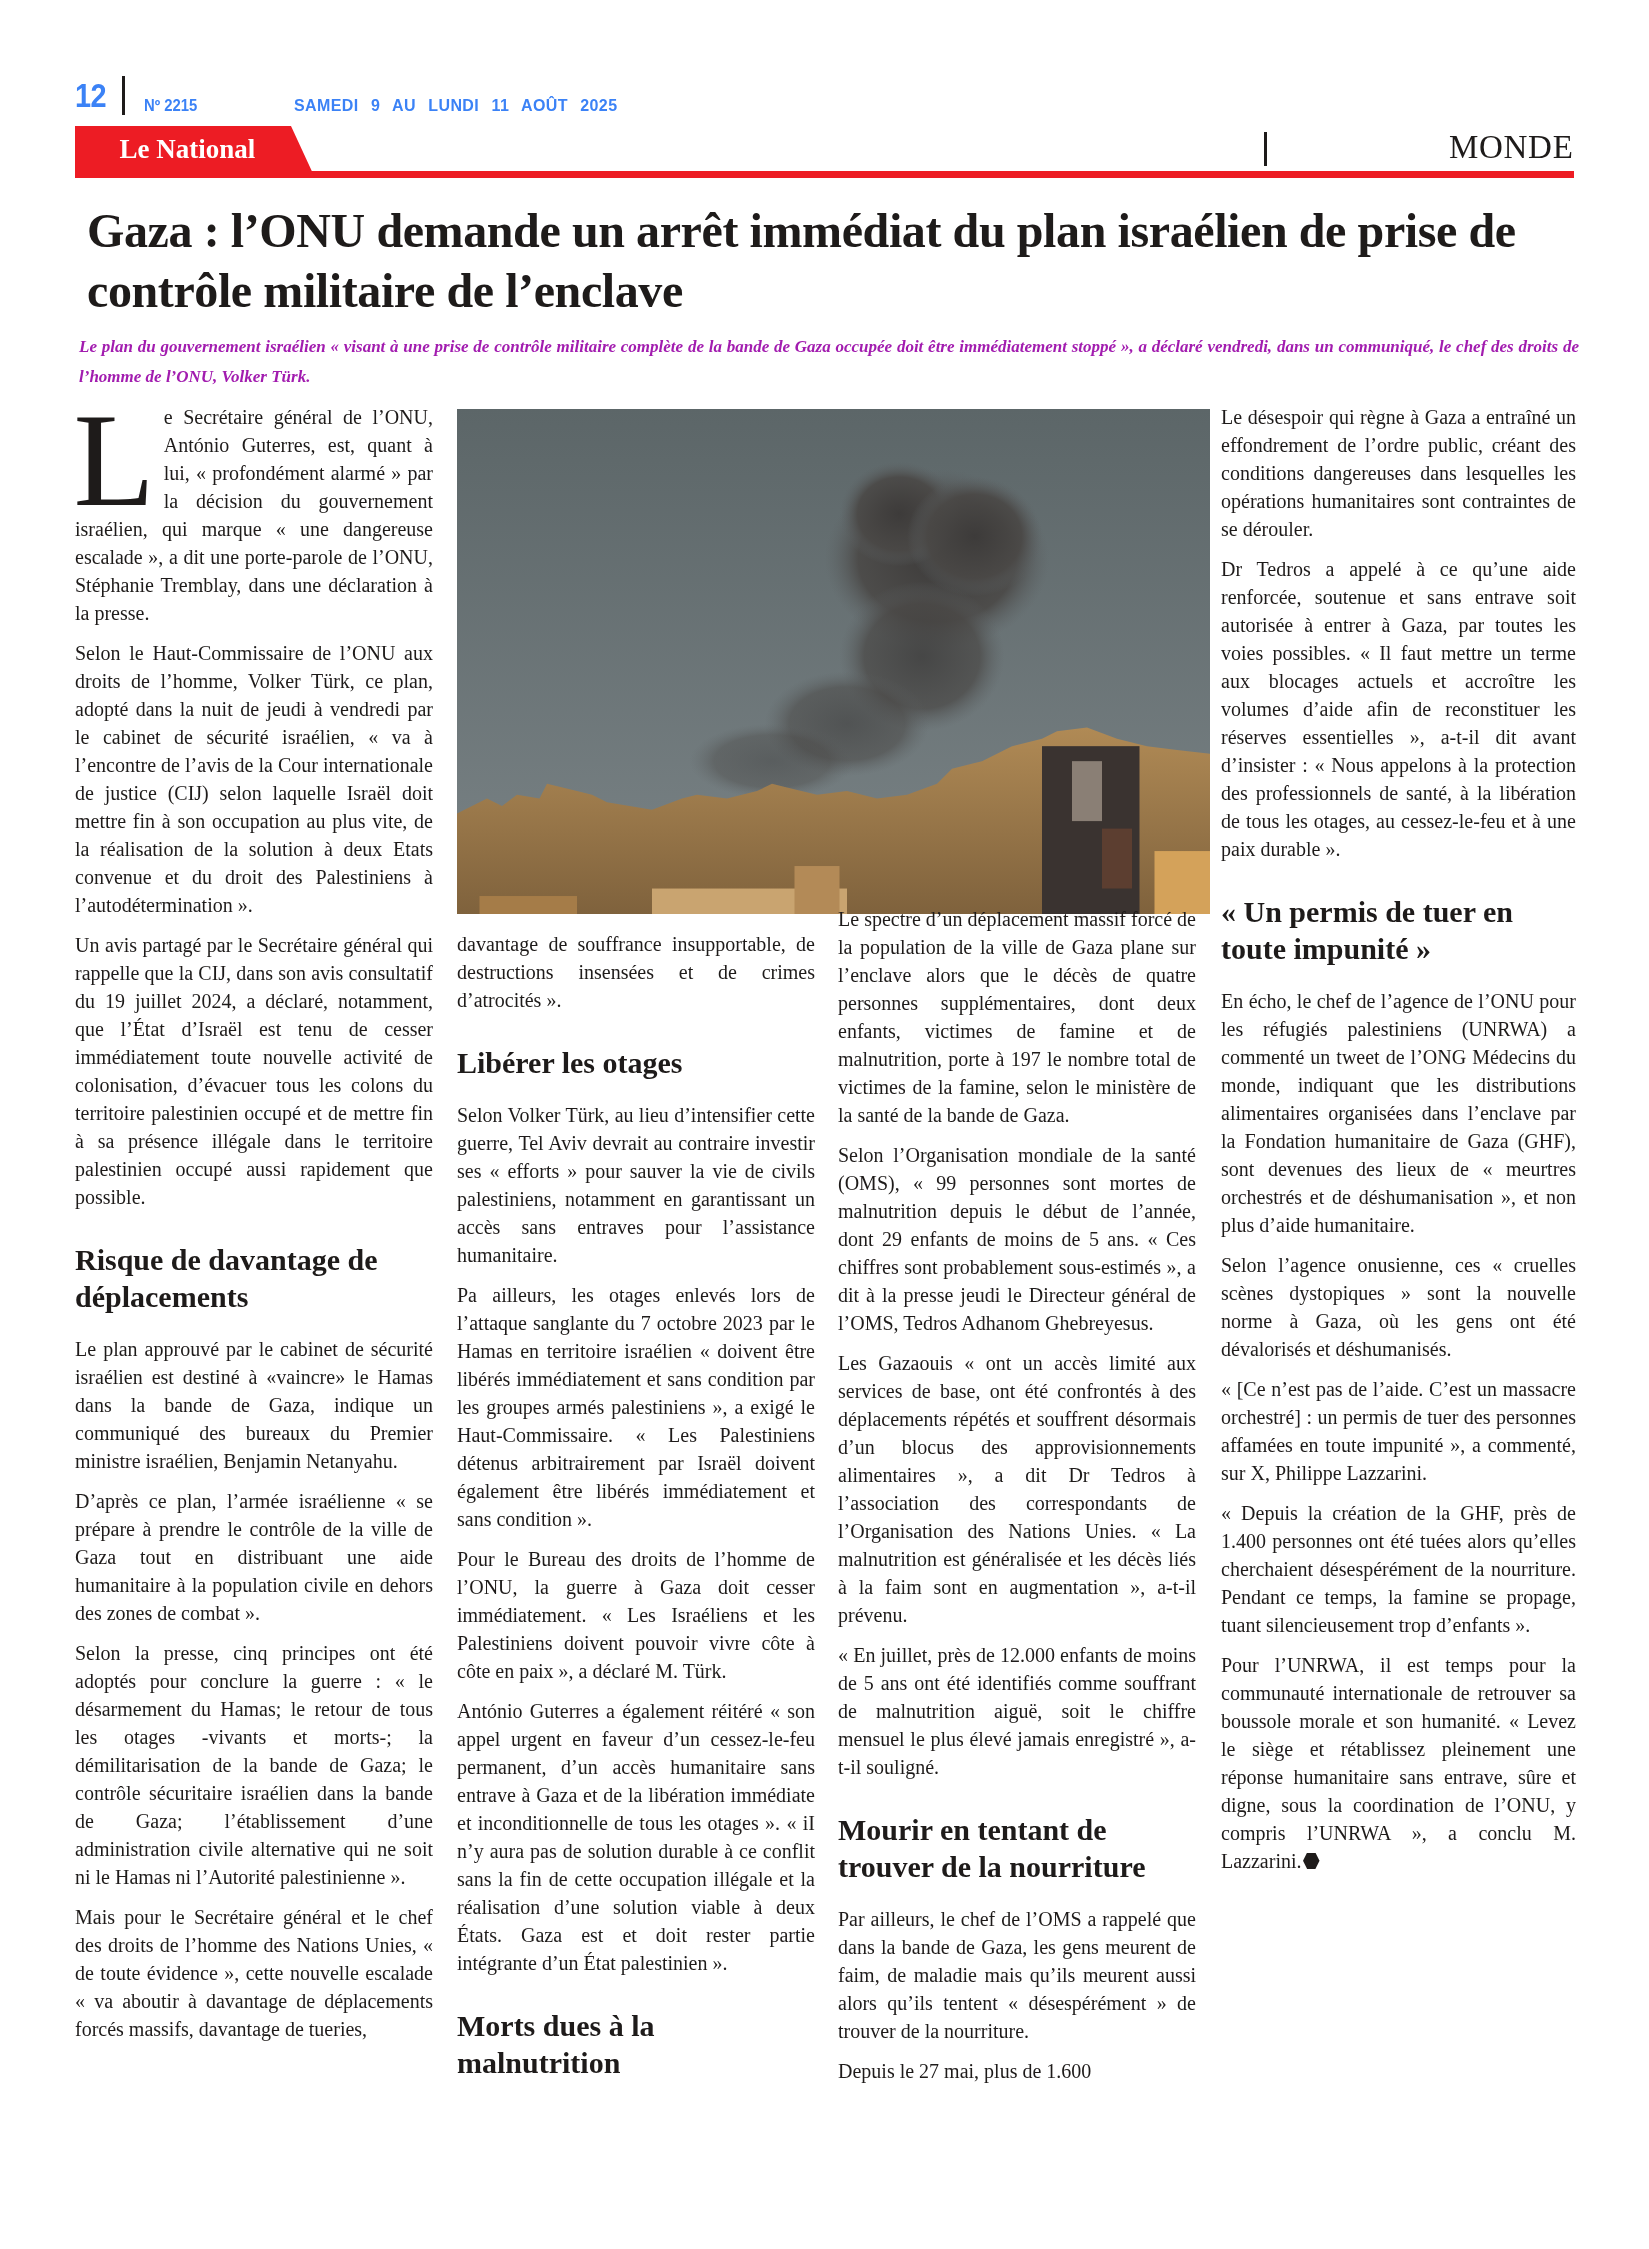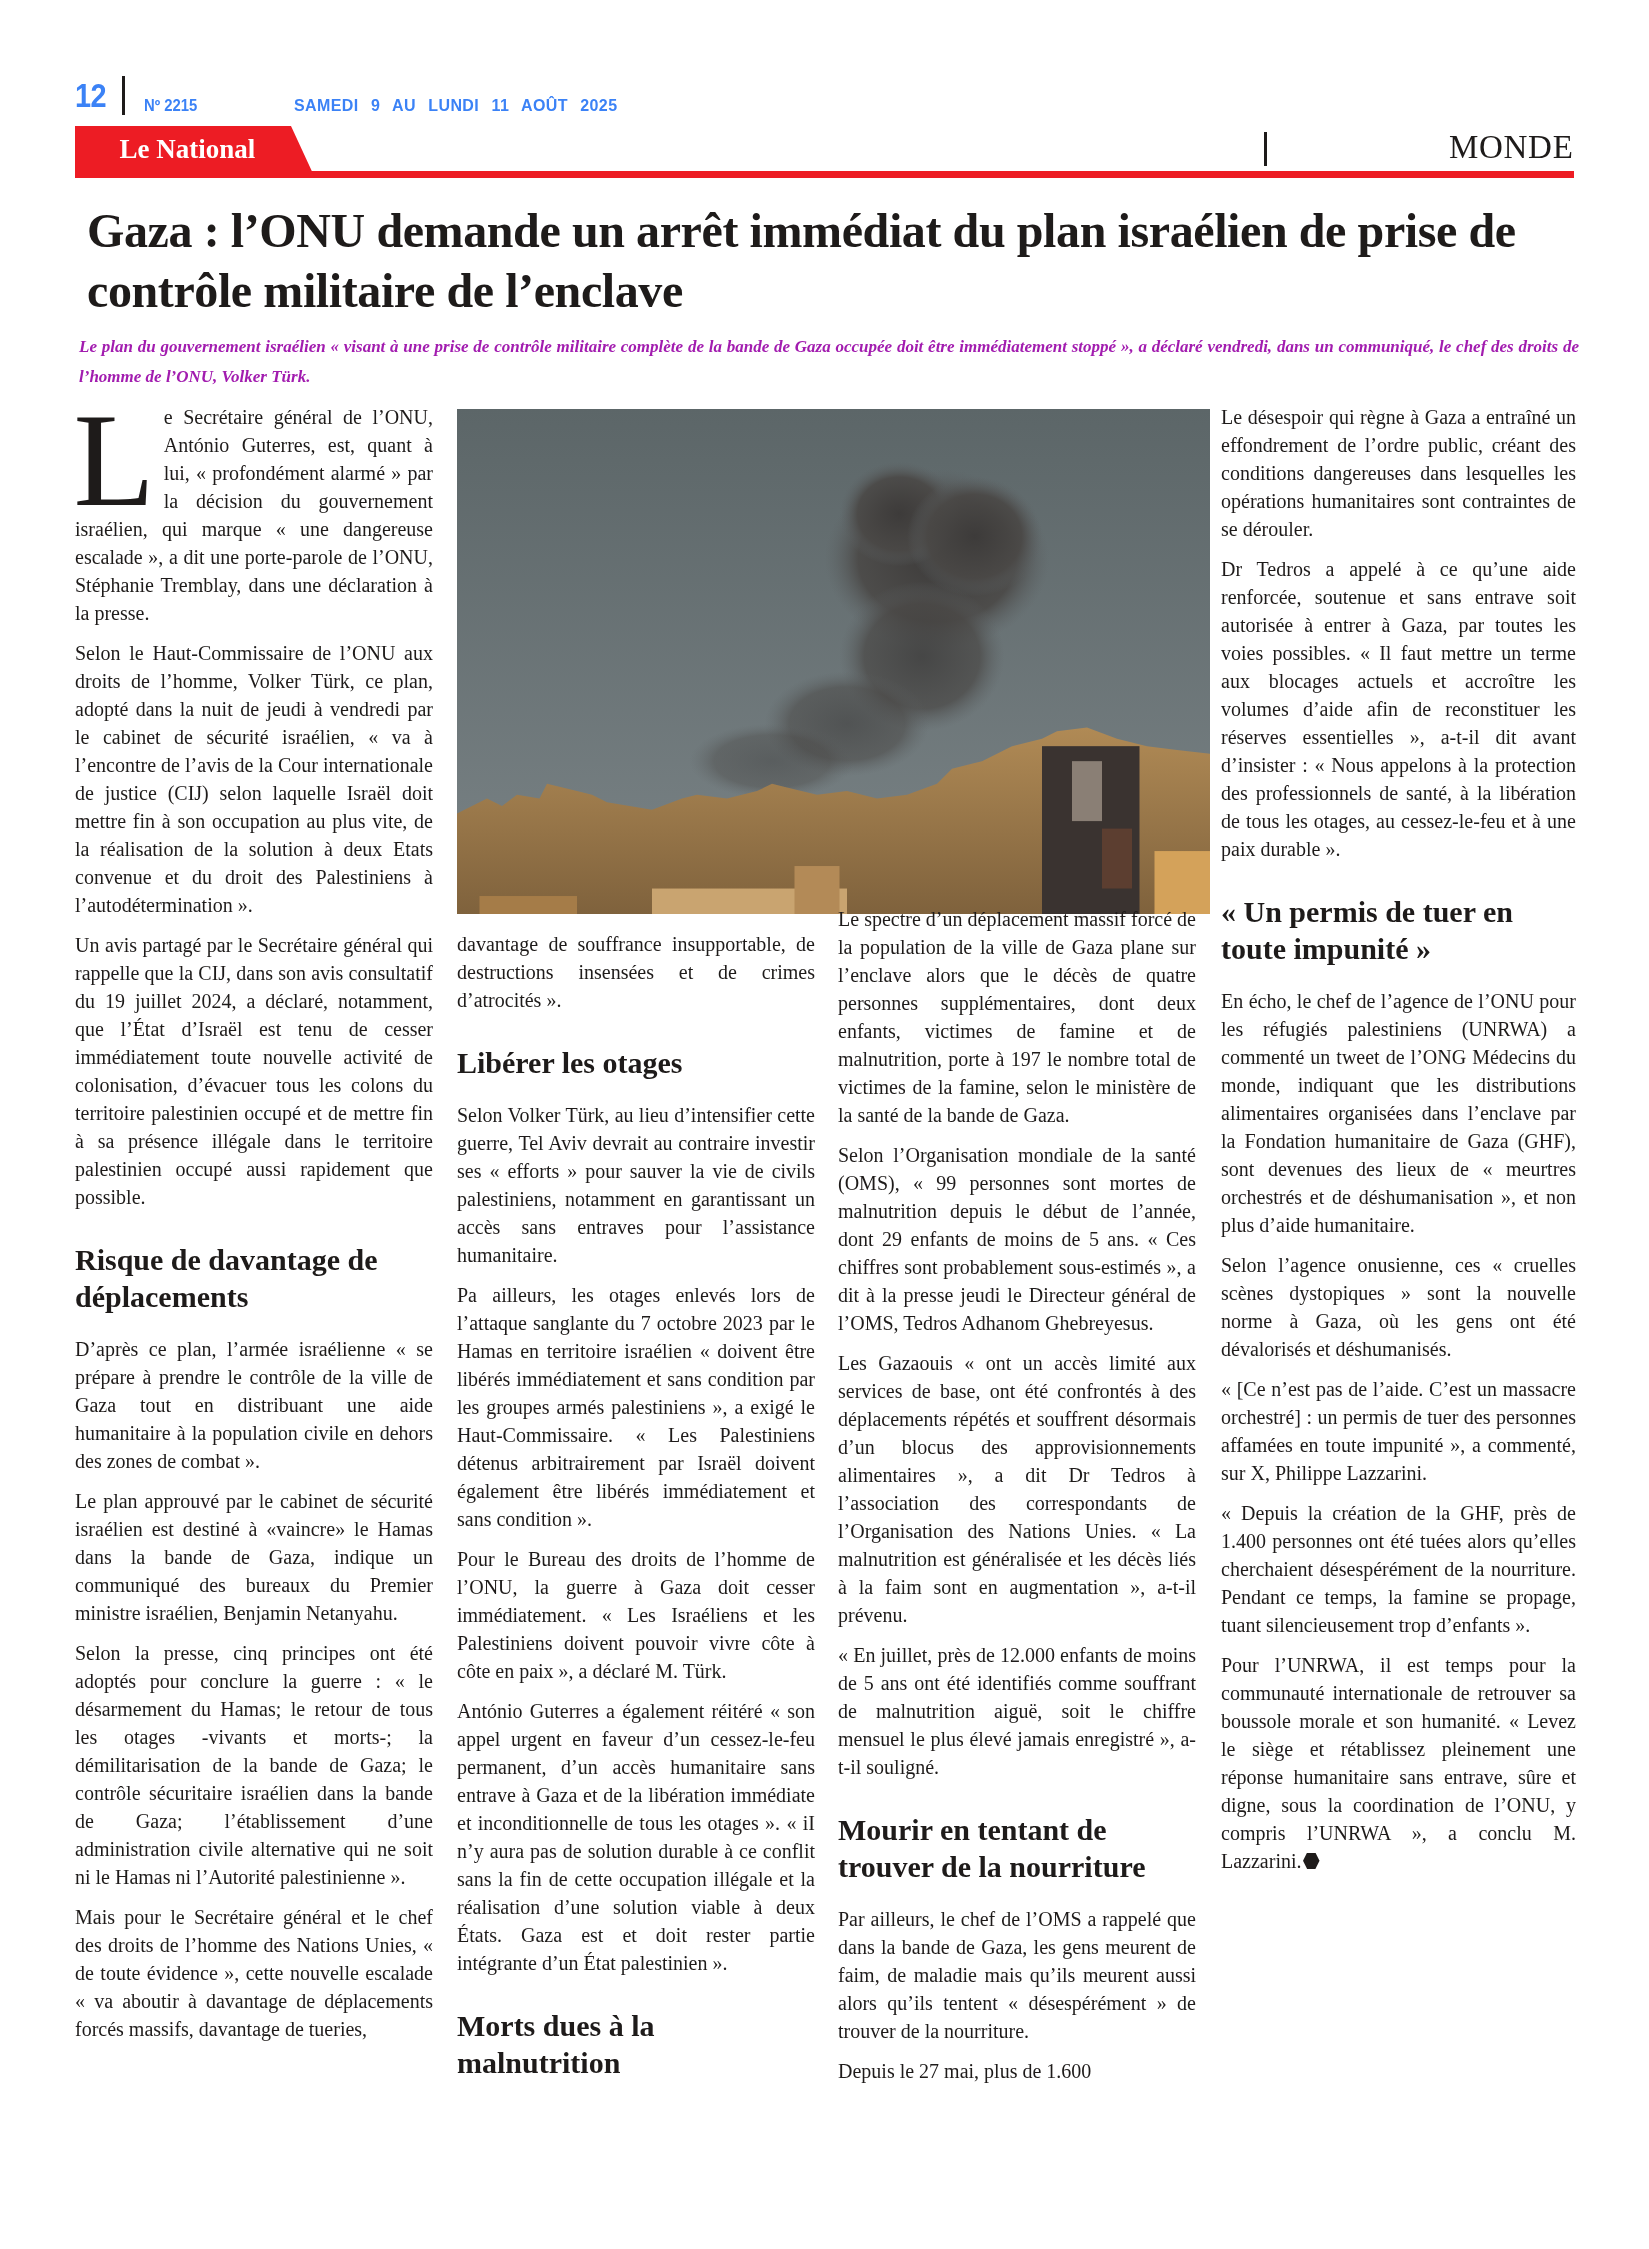--- a/index.html
+++ b/index.html
@@ -122,22 +122,22 @@
 
     <rect x="0" y="848" width="1004" height="220" fill="url(#sea)"></rect>
   </svg>
 </div>
 
 <div class="col col1">
   <p><span class="dropcap">L</span><span>e Secrétaire général de l’ONU, António Guterres, est, quant à lui, « profondément alarmé » par la décision du gouvernement israélien, qui marque « une dangereuse escalade », a dit une porte-parole de l’ONU, Stéphanie Tremblay, dans une déclaration à la presse.</span></p>
   <p>Selon le Haut-Commissaire de l’ONU aux droits de l’homme, Volker Türk, ce plan, adopté dans la nuit de jeudi à vendredi par le cabinet de sécurité israélien, « va à l’encontre de l’avis de la Cour internationale de justice (CIJ) selon laquelle Israël doit mettre fin à son occupation au plus vite, de la réalisation de la solution à deux Etats convenue et du droit des Palestiniens à l’autodétermination ».</p>
   <p>Un avis partagé par le Secrétaire général qui rappelle que la CIJ, dans son avis consultatif du 19 juillet 2024, a déclaré, notamment, que l’État d’Israël est tenu de cesser immédiatement toute nouvelle activité de colonisation, d’évacuer tous les colons du territoire palestinien occupé et de mettre fin à sa présence illégale dans le territoire palestinien occupé aussi rapidement que possible.</p>
   <h2>Risque de davantage de déplacements</h2>
+  <p>Le plan approuvé par le cabinet de sécurité israélien est destiné à «vaincre» le Hamas dans la bande de Gaza, indique un communiqué des bureaux du Premier ministre israélien, Benjamin Netanyahu.</p>
   <p>D’après ce plan, l’armée israélienne « se prépare à prendre le contrôle de la ville de Gaza tout en distribuant une aide humanitaire à la population civile en dehors des zones de combat ».</p>
-  <p>Le plan approuvé par le cabinet de sécurité israélien est destiné à «vaincre» le Hamas dans la bande de Gaza, indique un communiqué des bureaux du Premier ministre israélien, Benjamin Netanyahu.</p>
   <p>Selon la presse, cinq principes ont été adoptés pour conclure la guerre : « le désarmement du Hamas; le retour de tous les otages -vivants et morts-; la démilitarisation de la bande de Gaza; le contrôle sécuritaire israélien dans la bande de Gaza; l’établissement d’une administration civile alternative qui ne soit ni le Hamas ni l’Autorité palestinienne ».</p>
   <p>Mais pour le Secrétaire général et le chef des droits de l’homme des Nations Unies, « de toute évidence », cette nouvelle escalade « va aboutir à davantage de déplacements forcés massifs, davantage de tueries,</p>
 </div>
 
 <div class="col col2">
   <p>davantage de souffrance insupportable, de destructions insensées et de crimes d’atrocités ».</p>
   <h2>Libérer les otages</h2>
   <p>Selon Volker Türk, au lieu d’intensifier cette guerre, Tel Aviv devrait au contraire investir ses « efforts » pour sauver la vie de civils palestiniens, notamment en garantissant un accès sans entraves pour l’assistance humanitaire.</p>
   <p>Pa ailleurs, les otages enlevés lors de l’attaque sanglante du 7 octobre 2023 par le Hamas en territoire israélien « doivent être libérés immédiatement et sans condition par les groupes armés palestiniens », a exigé le Haut-Commissaire. « Les Palestiniens détenus arbitrairement par Israël doivent également être libérés immédiatement et sans condition ».</p>
   <p>Pour le Bureau des droits de l’homme de l’ONU, la guerre à Gaza doit cesser immédiatement. « Les Israéliens et les Palestiniens doivent pouvoir vivre côte à côte en paix », a déclaré M. Türk.</p>

